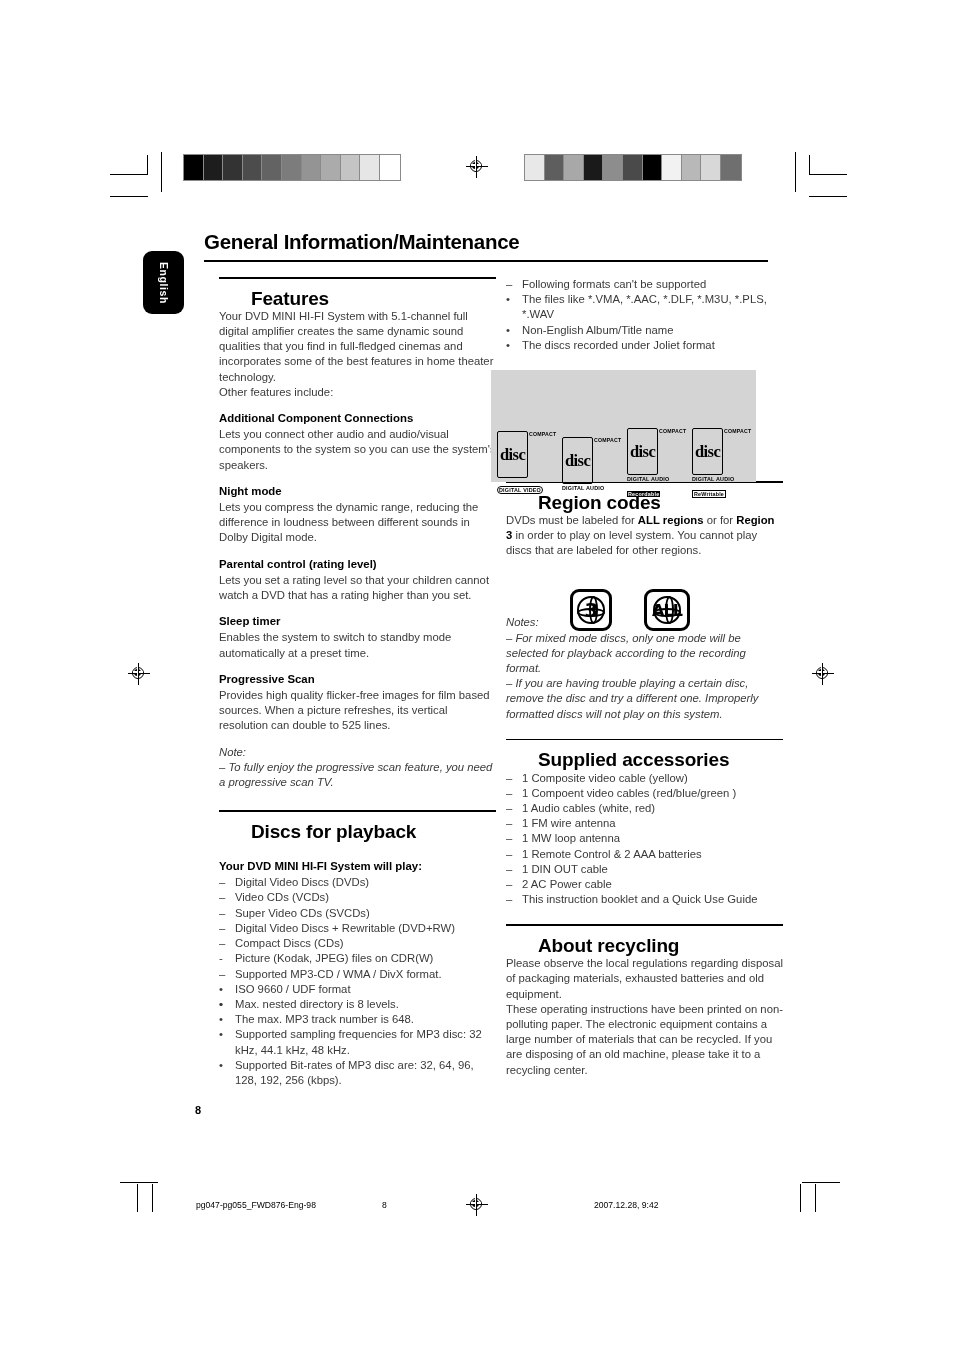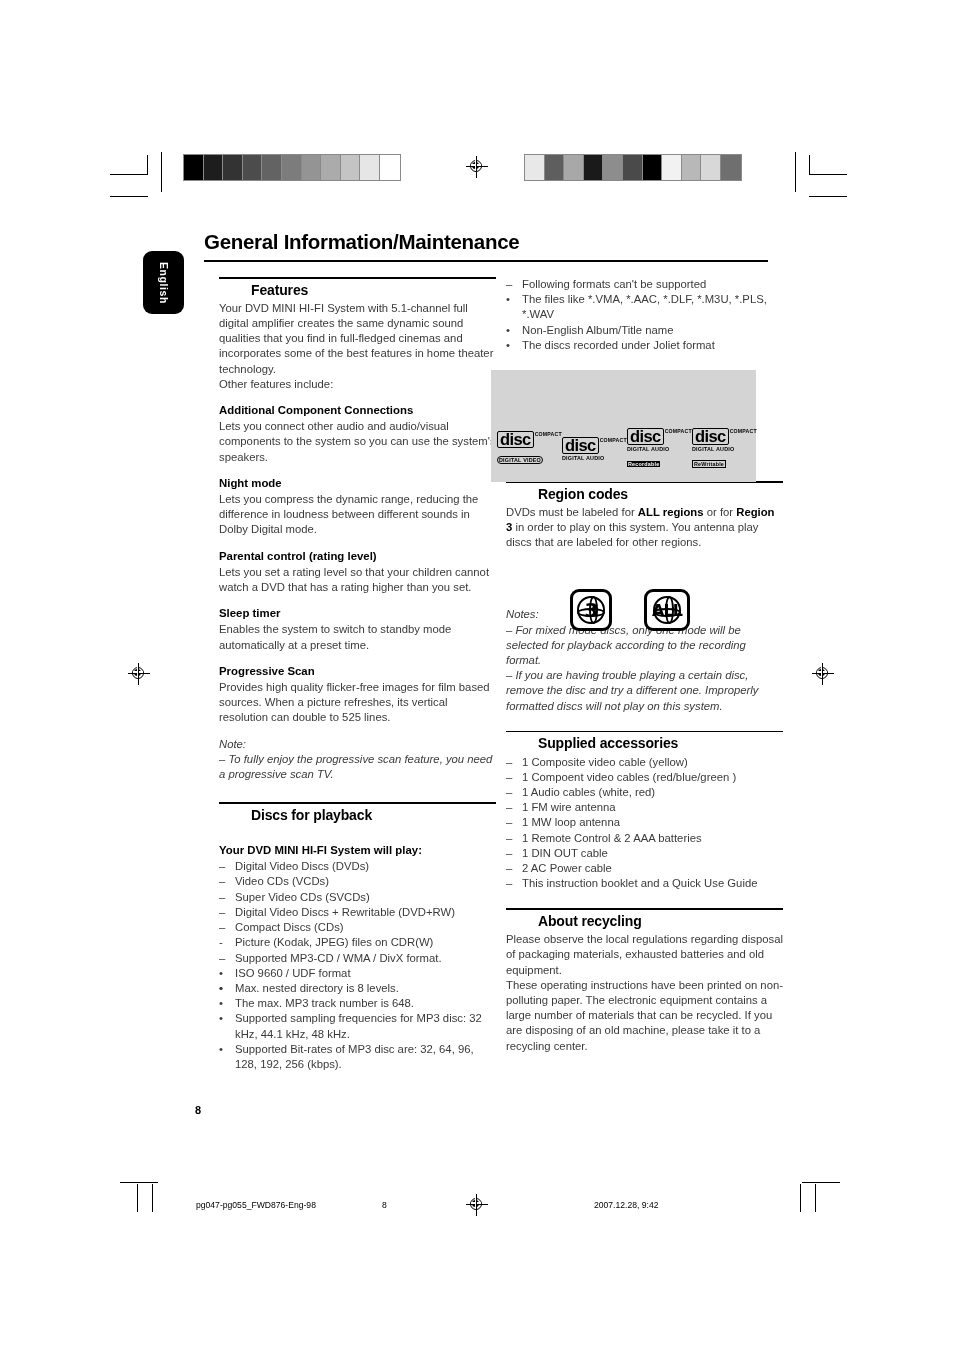--- a/index.html
+++ b/index.html
@@ -35,21 +35,21 @@
 
   h1.page-title{position:absolute;left:204px;top:230px;margin:0;
       font-size:20.5px;font-weight:bold;letter-spacing:-.3px;color:#000;}
   .title-rule{position:absolute;left:204px;top:260px;width:564px;height:2.2px;background:#000;}
 
   
   .col{position:absolute;top:277px;width:277px;font-size:11.3px;line-height:15.2px;color:#3a3a3a;}
   .col-left{left:219px;}
   .col-right{left:506px;}
 
-  h2{margin:4px 0 3px 0;font-size:14px;font-weight:bold;color:#000;letter-spacing:-.15px;padding-left:32px;}
+  h2{margin:12px 0 3px 0;font-size:19px;font-weight:bold;color:#000;letter-spacing:-.15px;padding-left:32px;}
   .sec{margin-top:14px;}
   .sec .rule{height:1.6px;background:#000;margin-bottom:4px;}
   h3{margin:11px 0 1px 0;font-size:11.4px;font-weight:bold;color:#000;}
   p{margin:0;}
   .note{font-style:italic;margin-top:11px;}
   .note .lbl{display:block;}
   .note p{margin:0;}
 
   ul{list-style:none;margin:0;padding:0;}
   ul li{position:relative;padding-left:16px;margin:0;}
@@ -92,22 +92,22 @@
   .rw .box{background:#000;color:#fff;font-size:16px;font-weight:bold;
       padding:2px 7px 3px;display:inline-block;letter-spacing:-.5px;
       font-family:"DejaVu Sans",sans-serif;}
   .rw .box em{font-style:normal;border-bottom:1.6px solid #fff;}
   .rw .c{font-size:4.6px;font-weight:bold;color:#000;margin-top:1px;letter-spacing:-.1px;}
 
   
   .cd{width:57px;}
   .cd .top{display:flex;align-items:flex-end;}
   .cd .disc{font-size:16.5px;font-weight:bold;color:#000;line-height:15px;
-      letter-spacing:-.6px;font-family:Liberation Sans, sans-serif;
-      border:1.7px solid #000;padding:0 2px;border-radius:2px;}
+      letter-spacing:-.6px;font-family:Liberation Serif, serif;
+      border:1.7px solid #000;padding:15px 2px;border-radius:2px;}
   .cd .compact{font-size:5.2px;font-weight:bold;color:#000;margin-left:1px;
       letter-spacing:.2px;align-self:flex-start;}
   .cd .band{font-size:5.4px;font-weight:bold;color:#000;letter-spacing:.2px;margin-top:.5px;}
   .cd .band.inv{background:#000;color:#fff;display:inline-block;padding:0 1px;}
   .cd .band.out{border:1px solid #000;display:inline-block;padding:0 1px;border-radius:5px;}
   .cd .band.box{border:1px solid #000;display:inline-block;padding:0 1px;}
 
   
   .region-icons{position:absolute;left:570px;top:589px;display:flex;gap:32px;}
   .ricon{width:42px;height:42px;border:3px solid #000;border-radius:9px;
@@ -263,21 +263,21 @@
       <li><span class="mk">•</span><span>The files like *.VMA, *.AAC, *.DLF, *.M3U, *.PLS, *.WAV</span></li>
       <li><span class="mk">•</span><span>Non-English Album/Title name</span></li>
       <li><span class="mk">•</span><span>The discs recorded under Joliet format</span></li>
     </ul>
 
     <div style="height:124px;"></div>
 
     <div class="sec" style="margin-top:4px;">
       <div class="rule"></div>
       <h2>Region codes</h2>
-      <p><span>DVDs must be labeled for </span><b class="bold">ALL regions</b><span> or for </span><b class="bold">Region 3</b><span>  in order to play on this system. You antenna play discs that are labeled for other regions.</span></p>
+      <p><span>DVDs must be labeled for </span><b class="bold">ALL regions</b><span> or for </span><b class="bold">Region 3</b><span>  in order to play on level system. You cannot play discs that are labeled for other regions.</span></p>
       <div style="height:57px;"></div>
       <div class="note" style="margin-top:0;">
         <span class="lbl">Notes:</span>
         <p>–  For mixed mode discs, only one mode will be selected for playback according to the recording format.</p>
         <p>–  If you are having trouble playing a certain disc, remove the disc and try a different one. Improperly formatted discs will not play on this system.</p>
       </div>
     </div>
 
     <div class="sec" style="margin-top:17px;">
       <div class="rule"></div>

